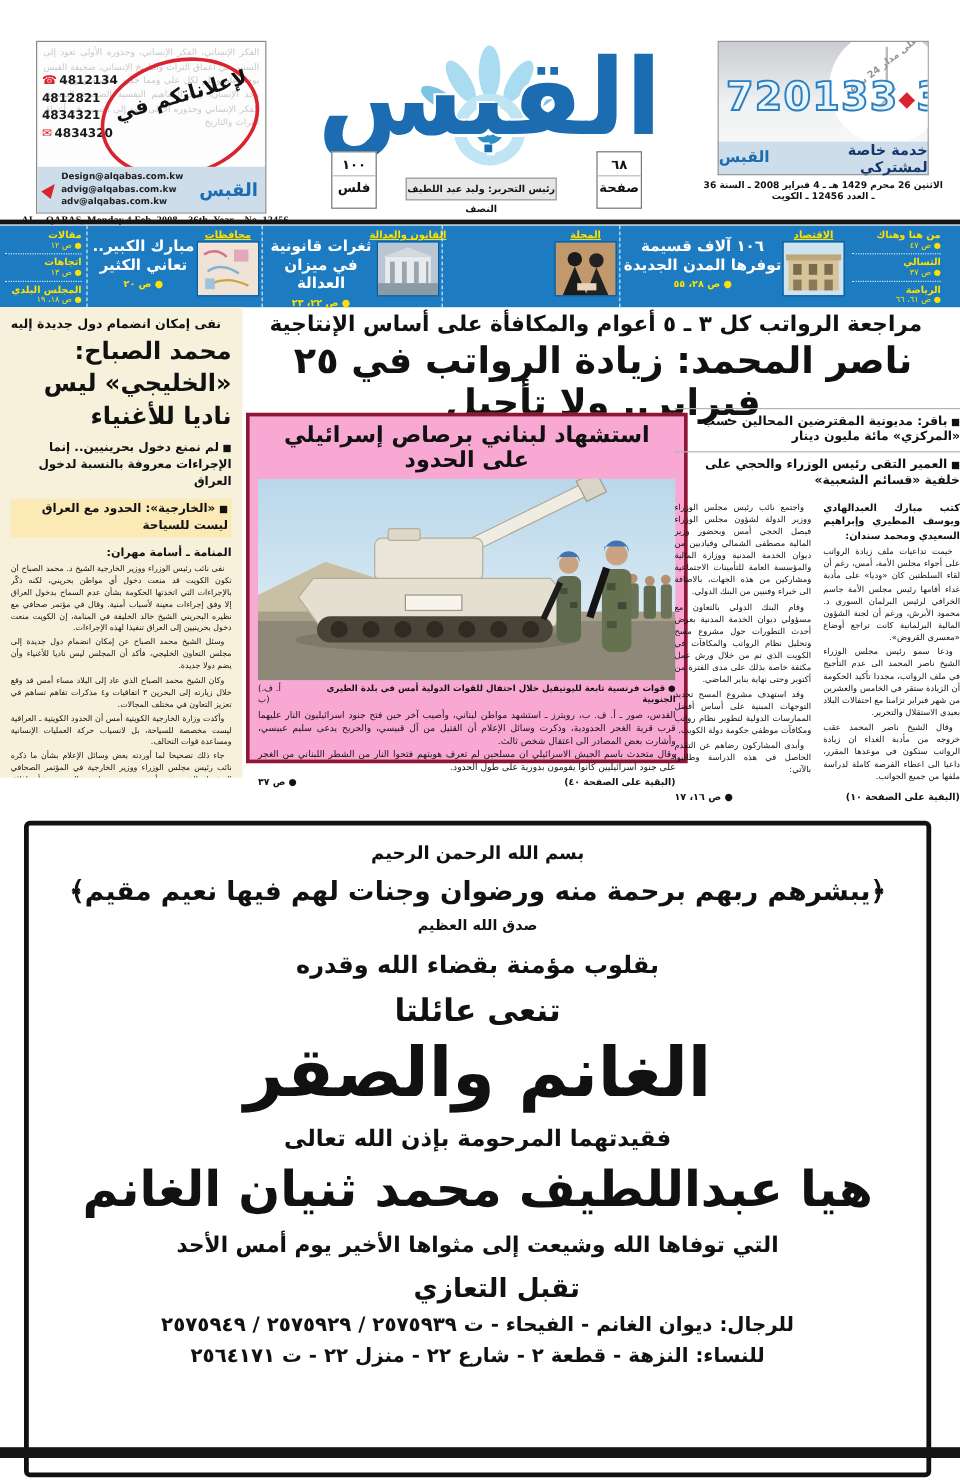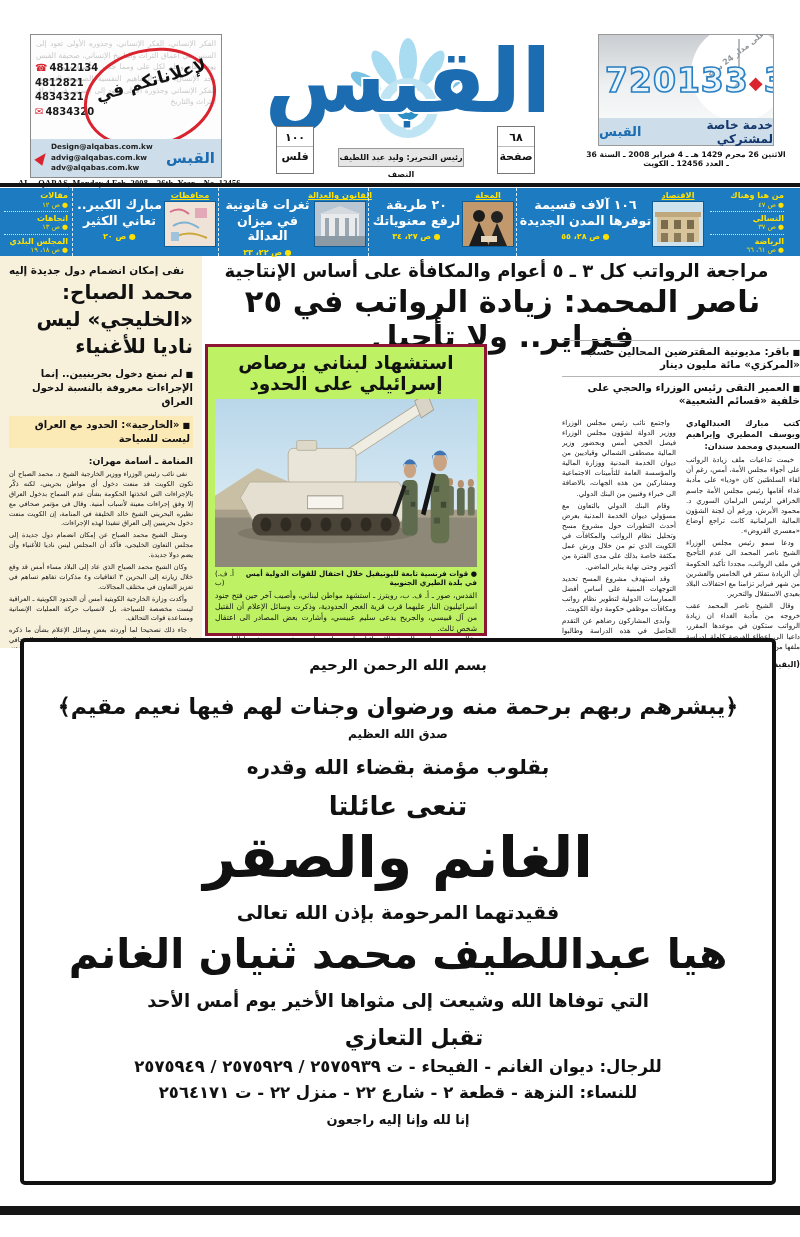--- a/index.html
+++ b/index.html
@@ -85,45 +85,45 @@
            box-sizing:border-box;padding:8px 9px 6px;direction:rtl;}
   .side-kicker{font-size:10.5px;font-weight:bold;text-align:left;}
   .side-head{font-size:20px;font-weight:bold;text-align:right;line-height:1.35;margin-top:3px;}
   .side-bullet{font-size:10px;font-weight:bold;line-height:1.4;margin-top:7px;}
   .side-bullet .sq{font-size:8px;margin-left:3px;}
   .side-bullet.hl{background:#fbe9b6;padding:2px 3px;}
   .side-byline{font-size:9.3px;font-weight:bold;margin-top:7px;}
   .side-body{font-size:6.6px;line-height:1.5;text-align:justify;margin-top:4px;height:178px;overflow:hidden;}
   .side-body p{margin:0 0 2px;text-indent:6px;}
   
-  .photobox{position:absolute;left:205px;top:344px;width:282px;height:292px;border:3.5px solid #8e1635;
-            background:#bef264;box-sizing:border-box;padding:4px 7px;direction:rtl;}
+  .photobox{position:absolute;left:205px;top:344px;width:368px;height:292px;border:3.5px solid #8e1635;
+            background:#f9a8d4;box-sizing:border-box;padding:4px 7px;direction:rtl;}
   .photo-head{font-size:18.5px;font-weight:bold;text-align:center;margin:1px 0 5px;}
   .photo-img{width:100%;height:168px;display:block;}
   .photo-caprow{display:flex;justify-content:space-between;font-size:7.2px;margin-top:2px;}
   .photo-cap{font-weight:bold;}
   .photo-credit{direction:ltr;}
   .photo-body{font-size:7.6px;line-height:1.45;text-align:justify;margin-top:3px;}
   .photo-body p{margin:0;}
   .photo-foot{display:flex;justify-content:space-between;font-size:7.8px;font-weight:bold;margin-top:2px;}
   
   .leadcol{position:absolute;left:562px;top:340px;width:238px;direction:rtl;}
   .lead-bullet{font-size:10.3px;font-weight:bold;border-top:1px solid #b5b5b5;padding:4px 0;line-height:1.3;}
   .lead-bullet:last-of-type{border-bottom:1px solid #b5b5b5;}
   .lead-bullet .sq{font-size:8px;margin-left:3px;}
   .lead-body{margin-top:6px;height:238px;overflow:hidden;column-count:2;column-gap:10px;
              font-size:7px;line-height:1.45;text-align:justify;}
   .lead-body p{margin:0 0 2px;text-indent:6px;}
   .lead-byline{font-weight:bold;font-size:8.2px;text-indent:0 !important;}
   .lead-foot{display:flex;justify-content:space-between;font-size:8px;font-weight:bold;margin-top:4px;}
   
-  .obit{position:absolute;left:20px;top:638px;width:756px;height:547px;border:4px solid #111;
+  .obit{position:absolute;left:20px;top:684px;width:756px;height:547px;border:4px solid #111;
         border-radius:5px;background:#fff;box-sizing:border-box;text-align:center;direction:rtl;}
   .ob-bismillah{font-size:15px;font-weight:600;margin-top:14px;}
-  .ob-verse{font-size:22px;font-weight:600;margin-top:20px;}
+  .ob-verse{font-size:22px;font-weight:600;margin-top:10px;}
   .ob-sadaqa{font-size:12px;font-weight:600;margin-top:8px;}
   .ob-intro{font-size:20px;font-weight:bold;margin-top:14px;}
   .ob-announce{font-size:26px;font-weight:bold;margin-top:12px;}
   .ob-families{font-size:57px;font-weight:bold;margin-top:4px;line-height:1.15;}
   .ob-deceased{font-size:19px;font-weight:bold;margin-top:10px;}
   .ob-name{font-size:41px;font-weight:bold;margin-top:8px;line-height:1.15;}
   .ob-burial{font-size:18px;font-weight:bold;margin-top:12px;}
   .ob-cond{font-size:22px;font-weight:bold;margin-top:14px;margin-left:32px;}
   .ob-men,.ob-women{font-size:16.5px;font-weight:bold;margin-top:7px;}
   .ob-closing{font-size:13px;font-weight:600;margin-top:10px;}
@@ -265,27 +265,20 @@
       <div class="cell-photoCol">
         <div class="cell-label">المجلة</div>
         <svg class="cell-photo" viewBox="0 0 50 44">
           <rect width="50" height="44" fill="#c1996d"></rect>
           <circle cx="16" cy="14" r="6" fill="#1b1b1b"></circle>
           <polygon points="6,44 16,20 26,44" fill="#1b1b1b"></polygon>
           <circle cx="34" cy="15" r="6" fill="#222"></circle>
           <polygon points="25,44 34,21 44,44" fill="#222"></polygon>
           <rect x="18" y="34" width="16" height="6" fill="#e7d6bc"></rect>
         </svg>
-      </div>
-      <div class="cell-main">
-        <div class="cell-title">
-          <div>٢٠ طريقة</div>
-          <div>لرفع معنوياتك</div>
-        </div>
-        <div class="cell-page">● ص ٢٧، ٣٤</div>
       </div>
     </div>
 
     <div class="cell" style="width:190px">
       <div class="cell-photoCol">
         <div class="cell-label">الاقتصاد</div>
         <svg class="cell-photo" viewBox="0 0 50 44">
           <rect width="50" height="44" fill="#cfe3ef"></rect>
           <rect x="4" y="14" width="42" height="26" fill="#d8c49a"></rect>
           <rect x="8" y="18" width="7" height="9" fill="#7a6a4e"></rect>
@@ -439,17 +432,16 @@
     <div class="ob-sadaqa">صدق الله العظيم</div>
     <div class="ob-intro">بقلوب مؤمنة بقضاء الله وقدره</div>
     <div class="ob-announce">تنعى عائلتا</div>
     <div class="ob-families">الغانم والصقر</div>
     <div class="ob-deceased">فقيدتهما المرحومة بإذن الله تعالى</div>
     <div class="ob-name">هيا عبداللطيف محمد ثنيان الغانم</div>
     <div class="ob-burial">التي توفاها الله وشيعت إلى مثواها الأخير يوم أمس الأحد</div>
     <div class="ob-cond">تقبل التعازي</div>
     <div class="ob-men">للرجال: ديوان الغانم - الفيحاء - ت ٢٥٧٥٩٣٩ / ٢٥٧٥٩٢٩ / ٢٥٧٥٩٤٩</div>
     <div class="ob-women">للنساء: النزهة - قطعة ٢ - شارع ٢٢ - منزل ٢٢ - ت ٢٥٦٤١٧١</div>
-    <div class="ob-closing">إنا لله وإنا إليه راجعون</div>
   </div>
 
   <div class="bottom-bar"></div>
 </div>
 
 </body></html>

